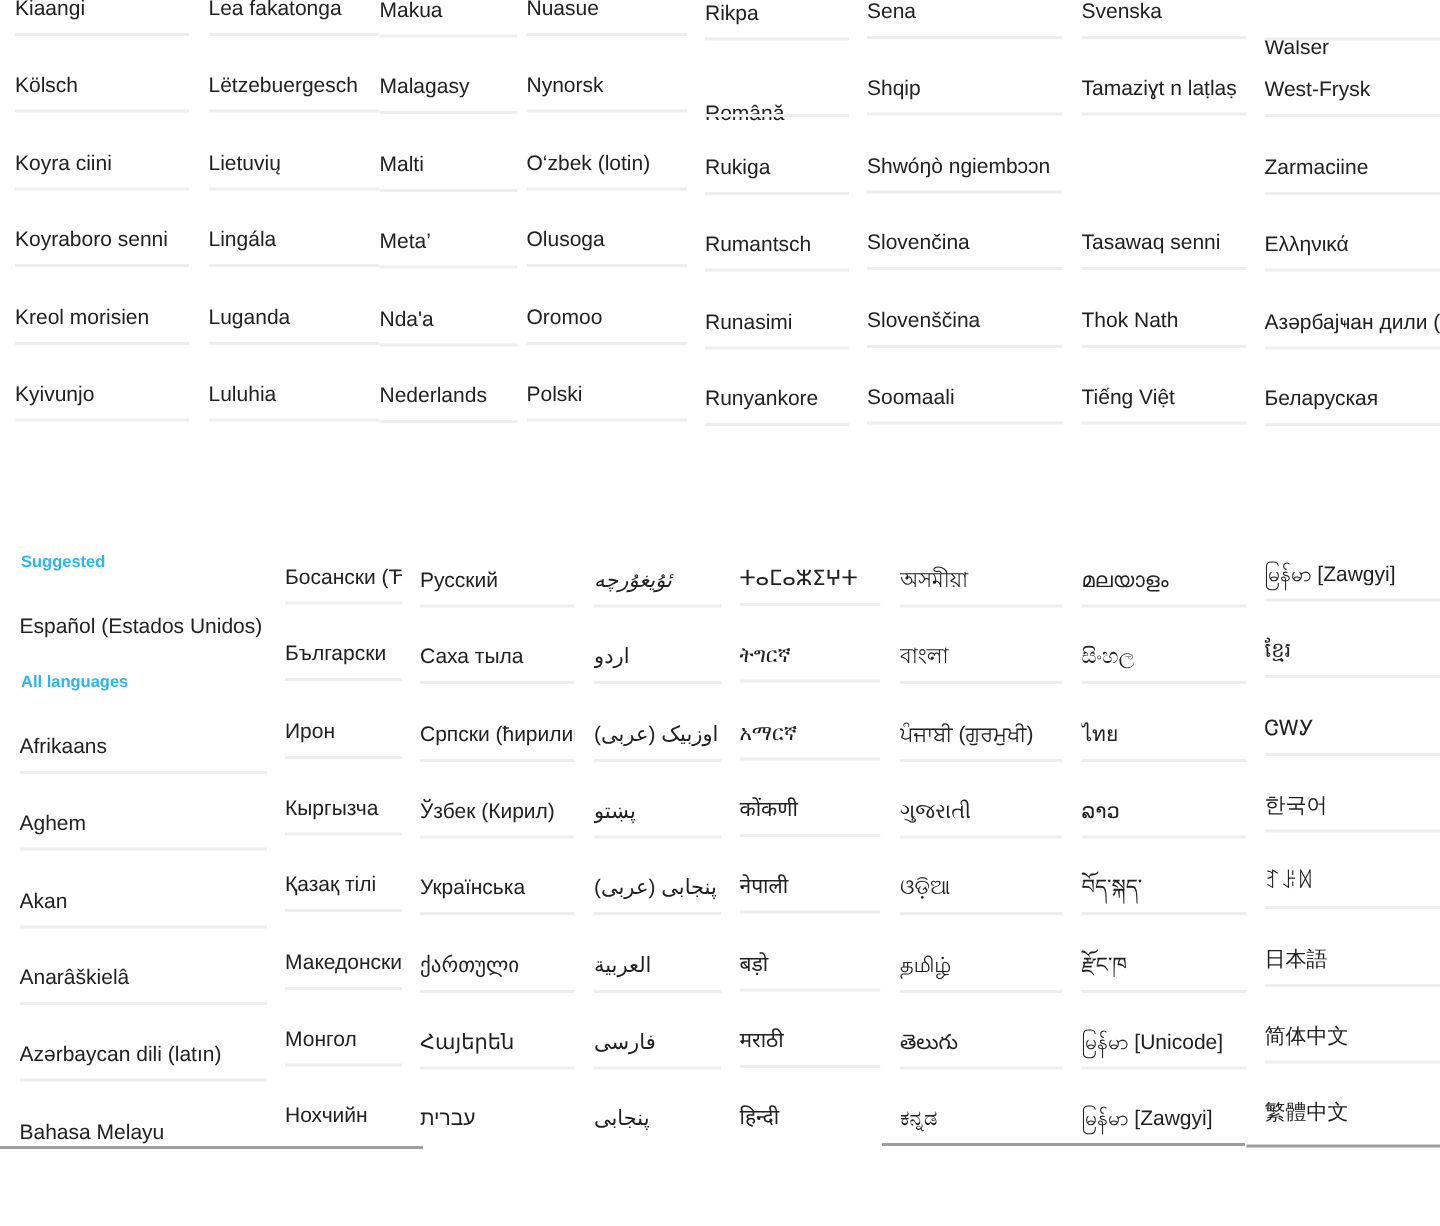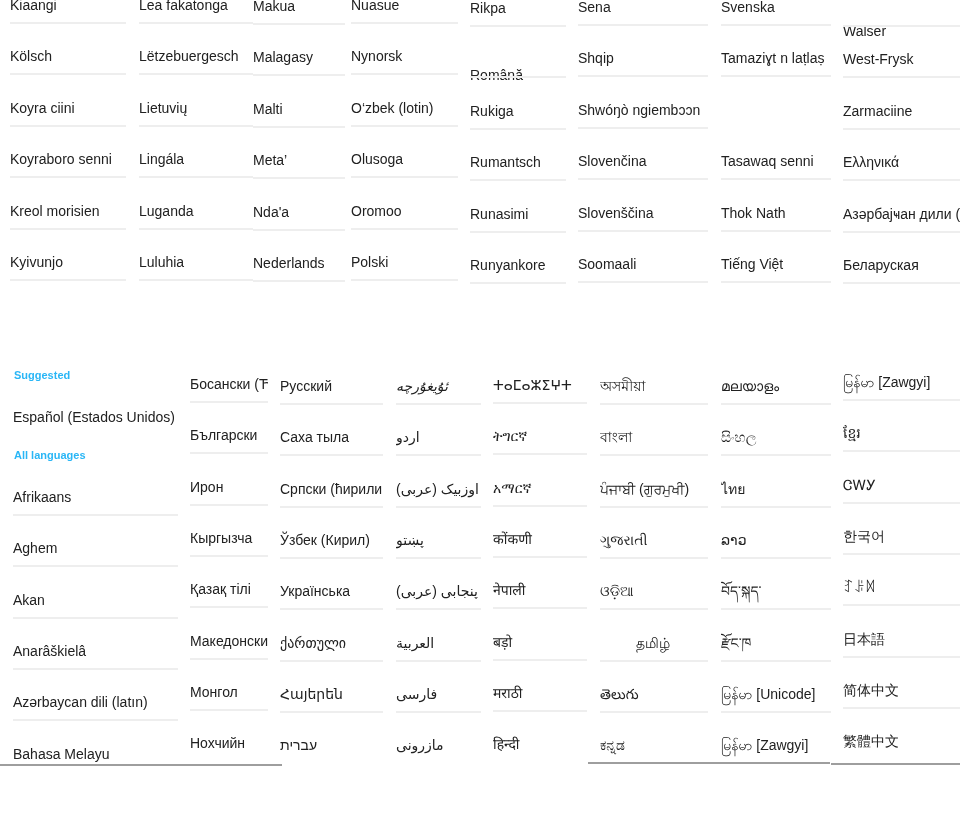--- a/index.html
+++ b/index.html
@@ -353,21 +353,21 @@
       </div>
       <div class="item" style="top: 256.5px;">
         <span class="label rtl" style="top: 2px; left: 0px; direction: ltr;">العربية</span>
         <div class="sep" style="top: 28px;"></div>
       </div>
       <div class="item" style="top: 307.8px;">
         <span class="label rtl" style="top: 2px; left: 0px; direction: ltr;">فارسی</span>
         <div class="sep" style="top: 28px;"></div>
       </div>
       <div class="item" style="top: 359.1px;">
-        <span class="label rtl" style="top: 2px; left: 0px; direction: ltr;">مازرونی</span>
+        <span class="label rtl" style="top: 2px; left: 0px; direction: ltr;">پنجابی</span>
       </div>
     </div>
     <div class="col" style="left: 493px; width: 94px; top: 374px; height: 410.4px;">
       <div class="item" style="top: 0px;">
         <span class="label" style="top: 2px;">ⵜⴰⵎⴰⵣⵉⵖⵜ</span>
         <div class="sep" style="top: 28px;"></div>
       </div>
       <div class="item" style="top: 51.3px;">
         <span class="label" style="top: 2px;">ትግርኛ</span>
         <div class="sep" style="top: 28px;"></div>
@@ -411,21 +411,21 @@
       </div>
       <div class="item" style="top: 153.9px;">
         <span class="label" style="top: 2px;">ગુજરાતી</span>
         <div class="sep" style="top: 28px;"></div>
       </div>
       <div class="item" style="top: 205.2px;">
         <span class="label" style="top: 2px;">ଓଡ଼ିଆ</span>
         <div class="sep" style="top: 28px;"></div>
       </div>
       <div class="item" style="top: 256.5px;">
-        <span class="label" style="top: 2px; margin-left: 36px;">தமிழ்</span>
+        <span class="label" style="top: 2px;">தமிழ்</span>
         <div class="sep" style="top: 28px;"></div>
       </div>
       <div class="item" style="top: 307.8px;">
         <span class="label" style="top: 2px;">తెలుగు</span>
         <div class="sep" style="top: 28px;"></div>
       </div>
       <div class="item" style="top: 359.1px;">
         <span class="label" style="top: 2px;">ಕನ್ನಡ</span>
       </div>
     </div>

